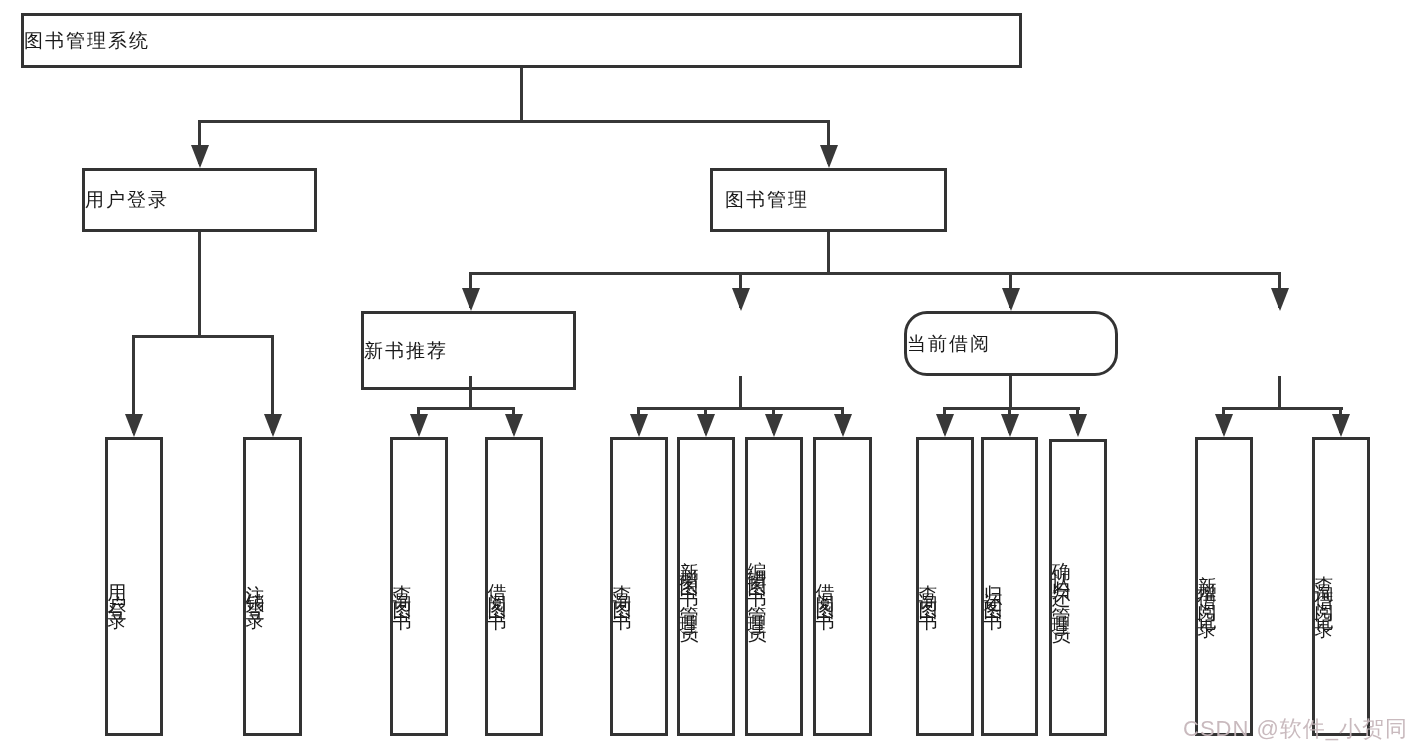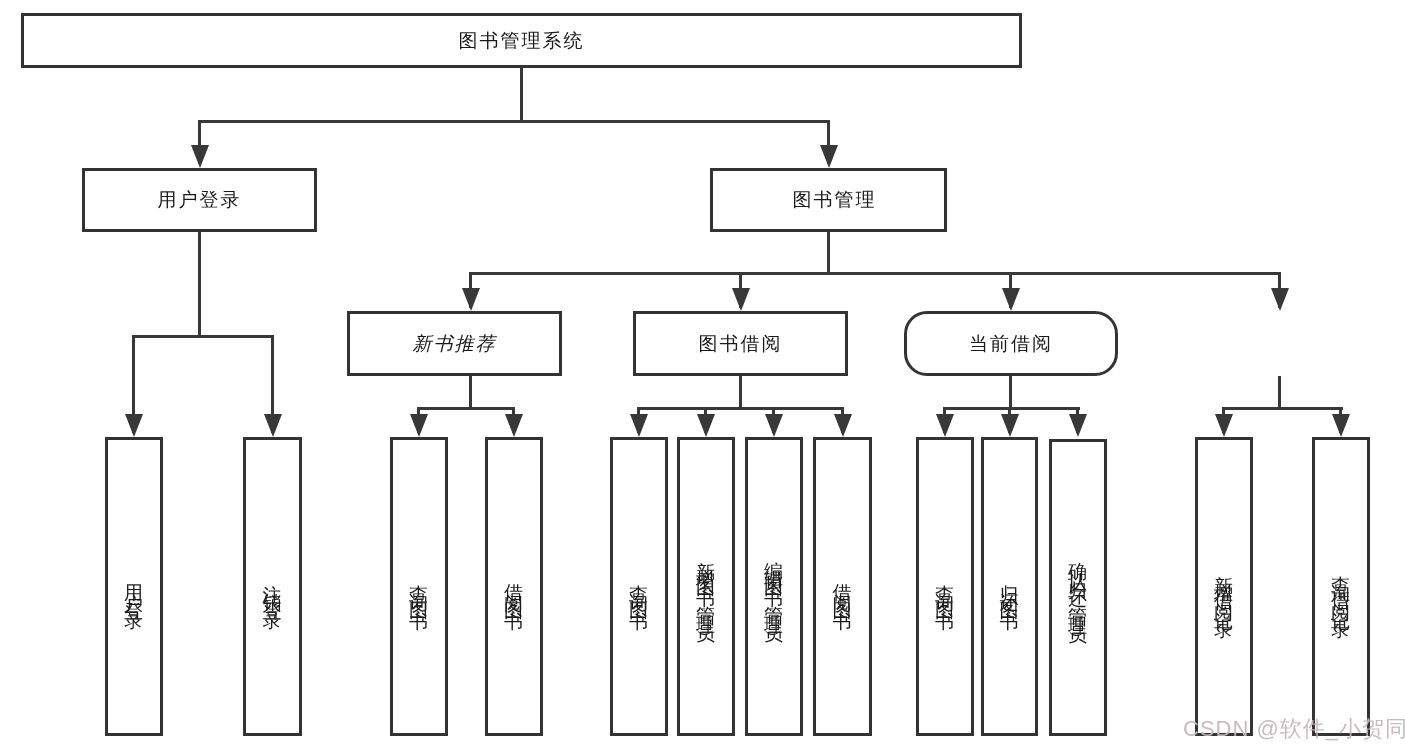--- a/index.html
+++ b/index.html
@@ -8,21 +8,21 @@
     width:1405px;height:747px;
     background:#ffffff;
     font-family:"Liberation Sans","DejaVu Sans",sans-serif;
     overflow:hidden;
   }
   .bx{
     position:absolute;
     box-sizing:border-box;
     background:#ffffff;
     border:3px solid #333333;
-    display:flex;align-items:center;justify-content:center;
+    display:flex;align-items:center;
     color:#1a1a1a;
     font-size:19px;
     letter-spacing:2px;
     white-space:nowrap;
   }
   .bx.vert span{
     writing-mode:vertical-rl;
     text-orientation:mixed;
     letter-spacing:9px;
     line-height:1;
@@ -79,25 +79,22 @@
   <div class="ln" style="left:469px;top:272px;width:812px;height:3px;"></div>
   <div class="ln" style="left:469px;top:272px;width:3px;height:36px;"></div>
   <div class="ln" style="left:739px;top:272px;width:3px;height:36px;"></div>
   <div class="ln" style="left:1009px;top:272px;width:3px;height:36px;"></div>
   <div class="ln" style="left:1278px;top:272px;width:3px;height:36px;"></div>
   <div class="ar" style="left:462px;top:288px;"></div>
   <div class="ar" style="left:732px;top:288px;"></div>
   <div class="ar" style="left:1002px;top:288px;"></div>
   <div class="ar" style="left:1271px;top:288px;"></div>
 
-  <div class="bx" style="left:347px;top:311px;width:215px;height:65px;font-style:italic;">
+  <div class="bx" style="left:361px;top:311px;width:215px;height:79px;">
     <span>新书推荐</span>
-  </div>
-  <div class="bx" style="left:633px;top:311px;width:215px;height:65px;">
-    <span>图书借阅</span>
   </div>
   <div class="bx" style="left:904px;top:311px;width:214px;height:65px;border-radius:23px;">
     <span>当前借阅</span>
   </div>
 
   <div class="ln" style="left:469px;top:376px;width:3px;height:34px;"></div>
   <div class="ln" style="left:417px;top:407px;width:98px;height:3px;"></div>
   <div class="ln" style="left:417px;top:407px;width:3px;height:26px;"></div>
   <div class="ln" style="left:512px;top:407px;width:3px;height:26px;"></div>
   <div class="ar" style="left:410px;top:414px;"></div>

